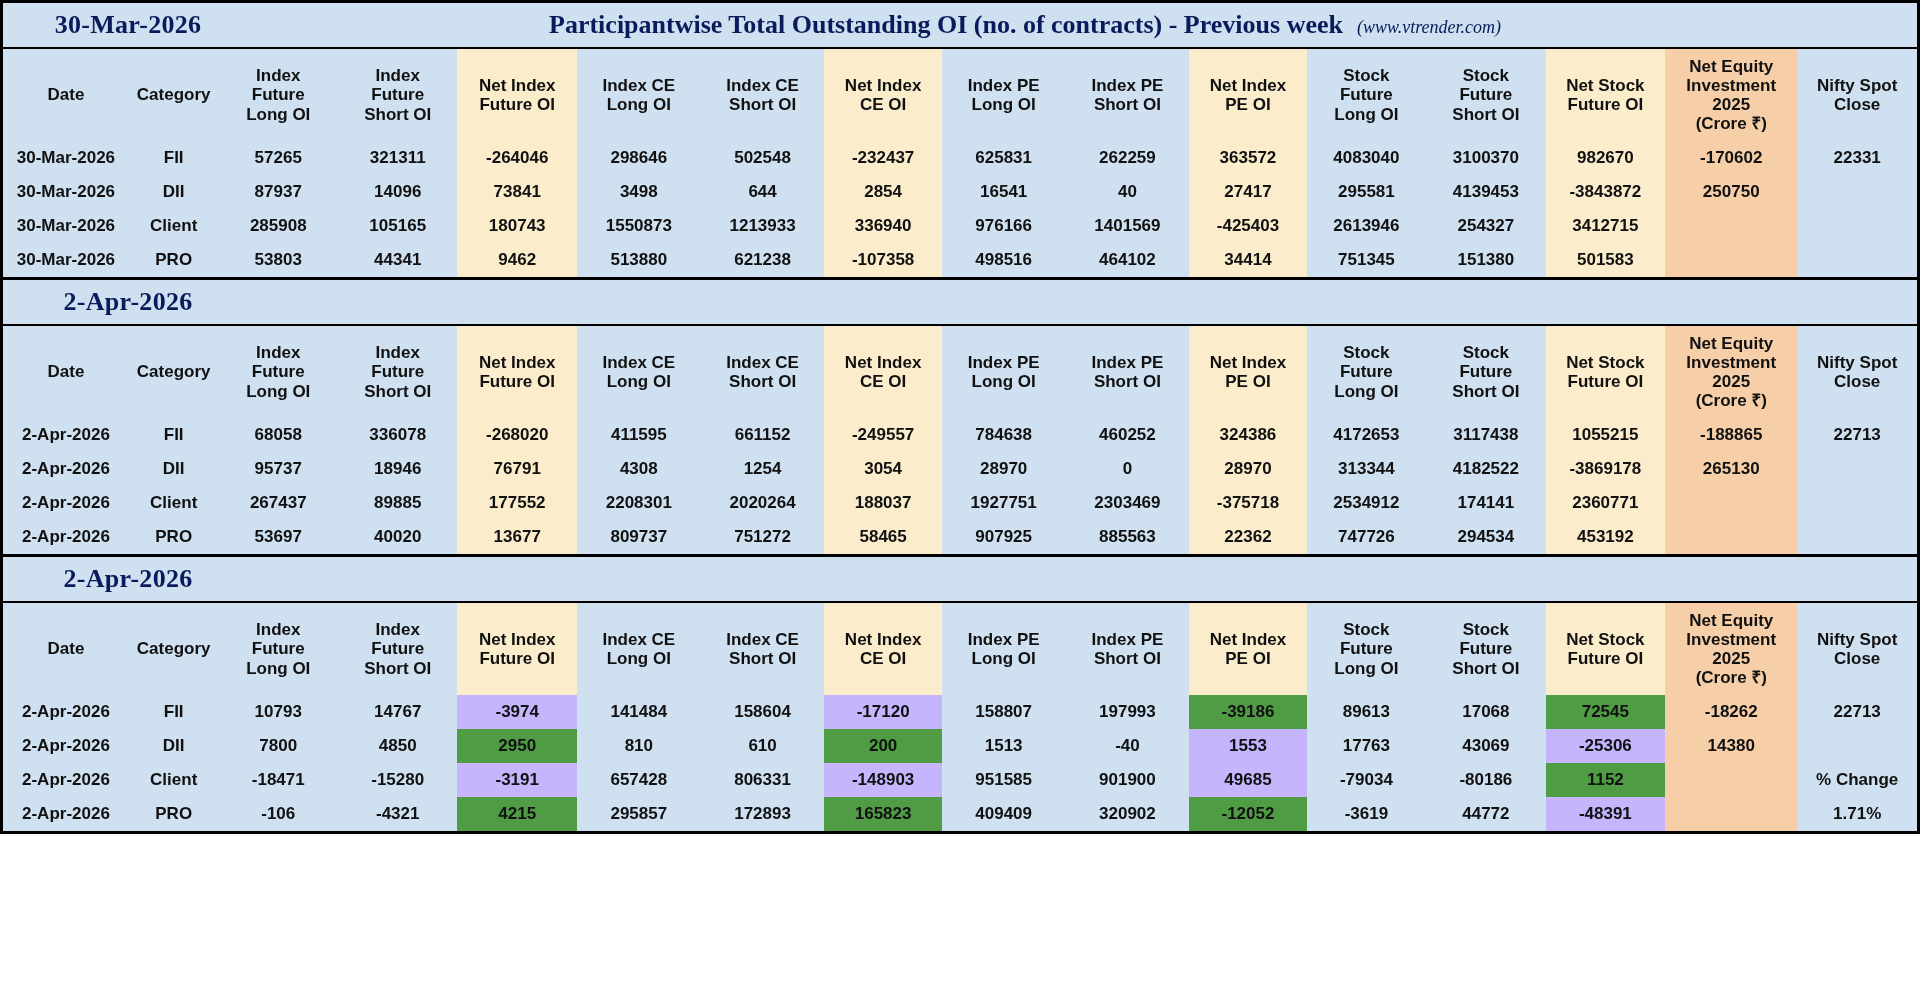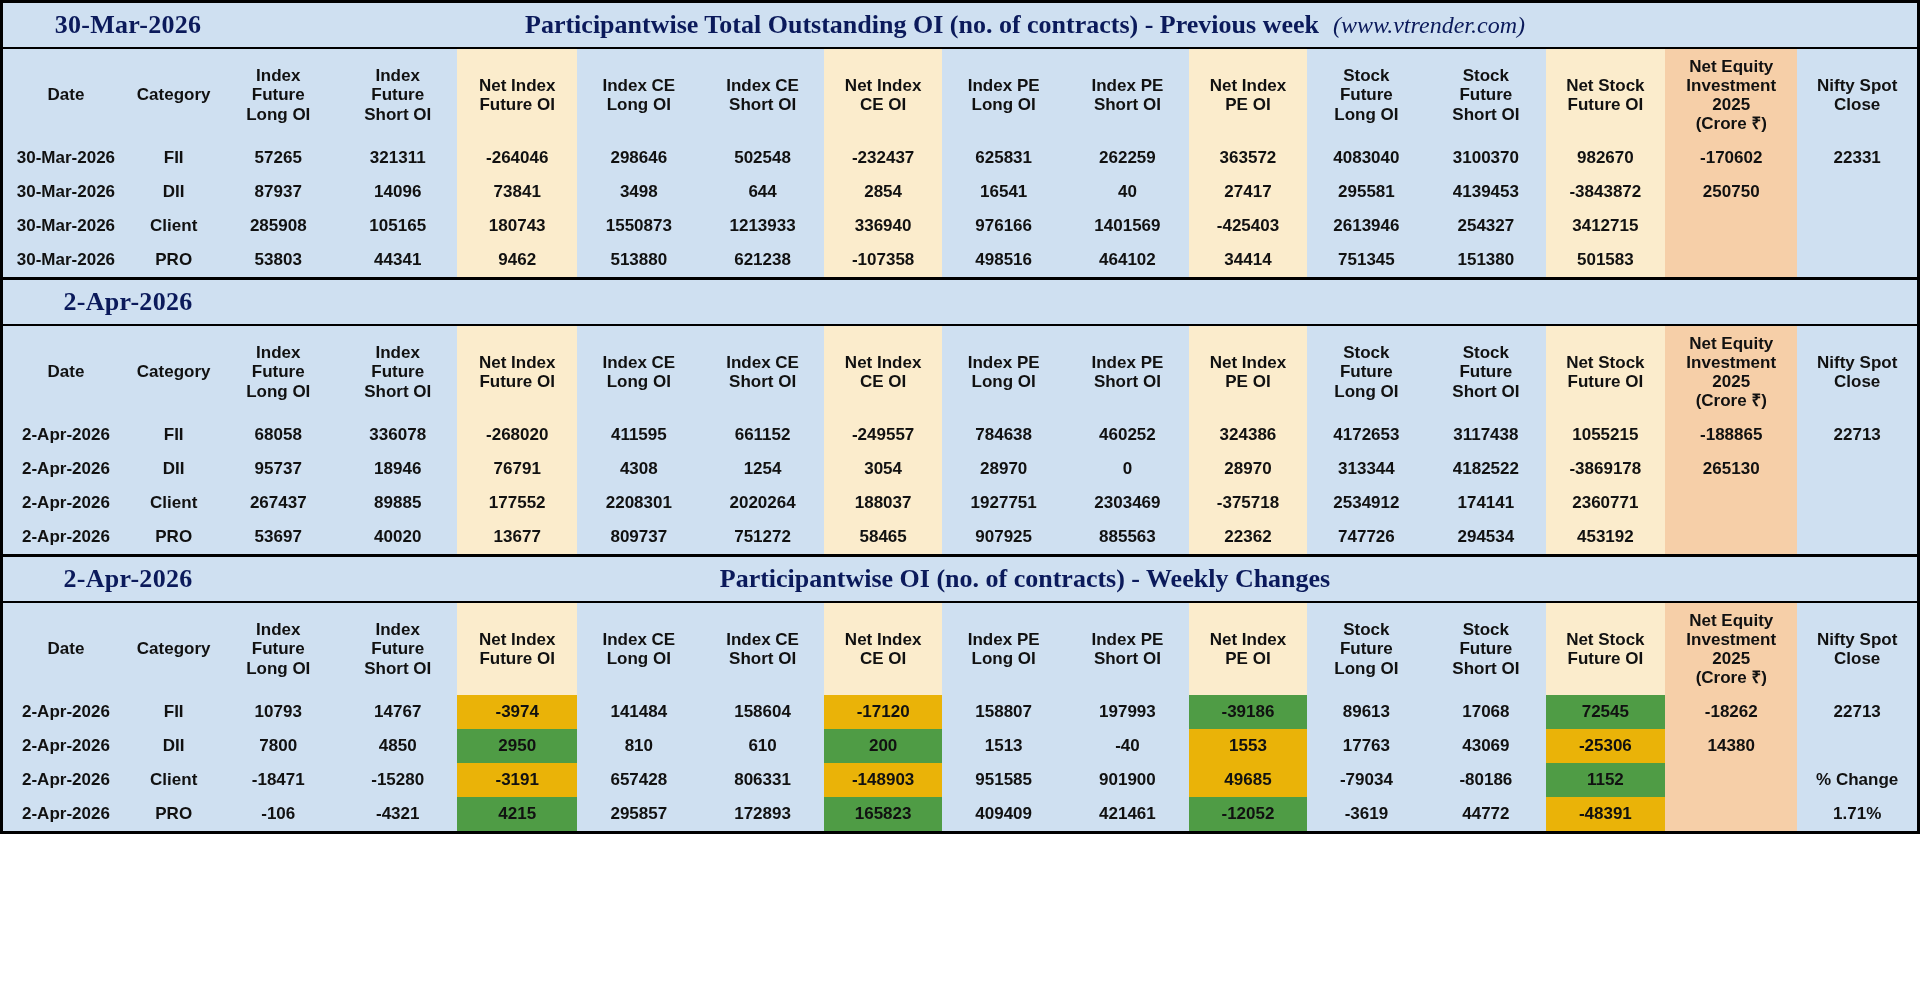--- a/index.html
+++ b/index.html
@@ -48,21 +48,21 @@
   }
   .title-main {
     flex: 1;
     text-align: center;
     font-weight: bold;
     font-size: 26px;
     color: #0b1a5b;
   }
   .title-main .site {
     font-style: italic;
-    font-size: 24px;
+    font-size: 18px;
     font-weight: normal;
     margin-left: 14px;
   }
   .title-spacer { width: 120px; }
 
   table.grid {
     width: 100%;
     border-collapse: collapse;
     table-layout: fixed;
     background: #cfe0f1;
@@ -87,21 +87,21 @@
 
   
   .tint-cream { background: #fbeccc; }
   .tint-peach { background: #f6cfa8; }
 
   .neg { color: #cc0000; margin-top: 26px; }
   .pos { color: #1f7a1f; }
   .plain { color: #111; }
 
   
-  .heat-red   { background: #eab308; color: #ffffff; }
+  .heat-red   { background: #c4b5fd; color: #ffffff; }
   .heat-green { background: #4f9c45; color: #ffffff; }
 
   
   .pct-label { font-weight: bold; font-size: 17px; color:#111; }
   .pct-value { font-weight: bold; font-size: 17px; color: #1f7a1f; }
 </style>
 </head>
 <body>
 
 <div class="page">
@@ -447,21 +447,20 @@
             <td class="tint-cream pos">453192</td>
             <td class="tint-peach plain"></td>
             <td class="plain"></td>
           </tr>
         </tbody>
       </table>
     </div>
     <div class="block">
       <div class="title-bar">
         <div class="title-date">2-Apr-2026</div>
-        <div class="title-main"><span>Participantwise OI (no. of contracts) - Weekly Changes</span></div>
         <div class="title-spacer"></div>
       </div>
       <table class="grid">
         <colgroup>
           <col style="width: 118px;">
           <col style="width: 84px;">
           <col style="width: 112px;">
           <col style="width: 112px;">
           <col style="width: 112px;">
           <col style="width: 116px;">
@@ -606,21 +605,21 @@
           <tr>
             <td class="plain">2-Apr-2026</td>
             <td class="plain">PRO</td>
             <td class="neg">-106</td>
             <td class="neg">-4321</td>
             <td class="heat-green">4215</td>
             <td class="plain">295857</td>
             <td class="plain">172893</td>
             <td class="heat-green">165823</td>
             <td class="plain">409409</td>
-            <td class="plain">421461</td>
+            <td class="plain">320902</td>
             <td class="heat-green">-12052</td>
             <td class="neg">-3619</td>
             <td class="plain">44772</td>
             <td class="heat-red">-48391</td>
             <td class="tint-peach plain"></td>
             <td class="pct-value">1.71%</td>
           </tr>
         </tbody>
       </table>
     </div>

